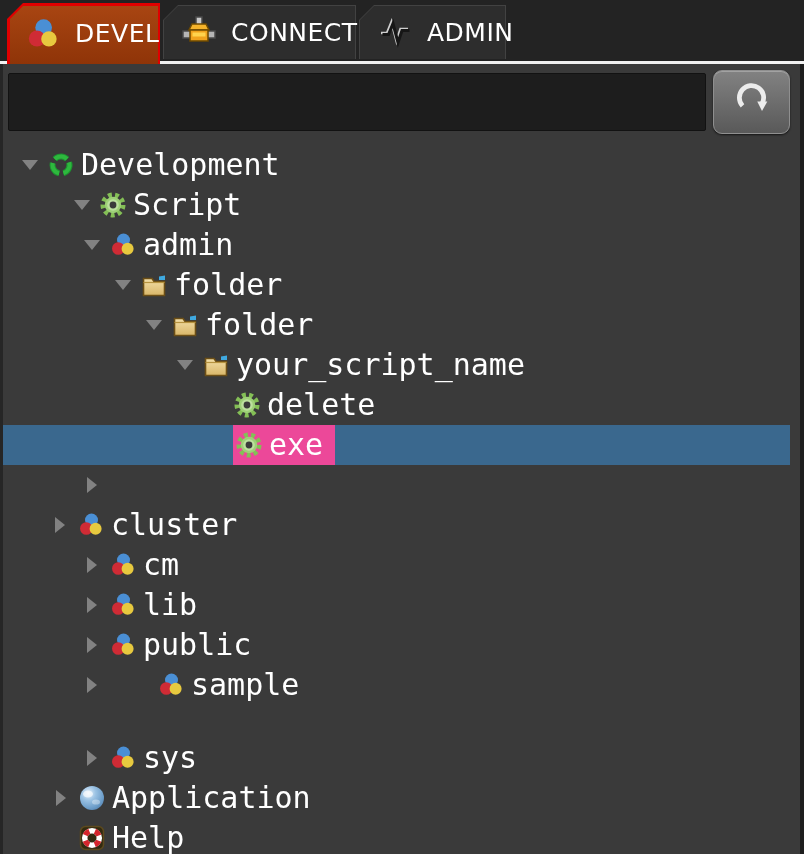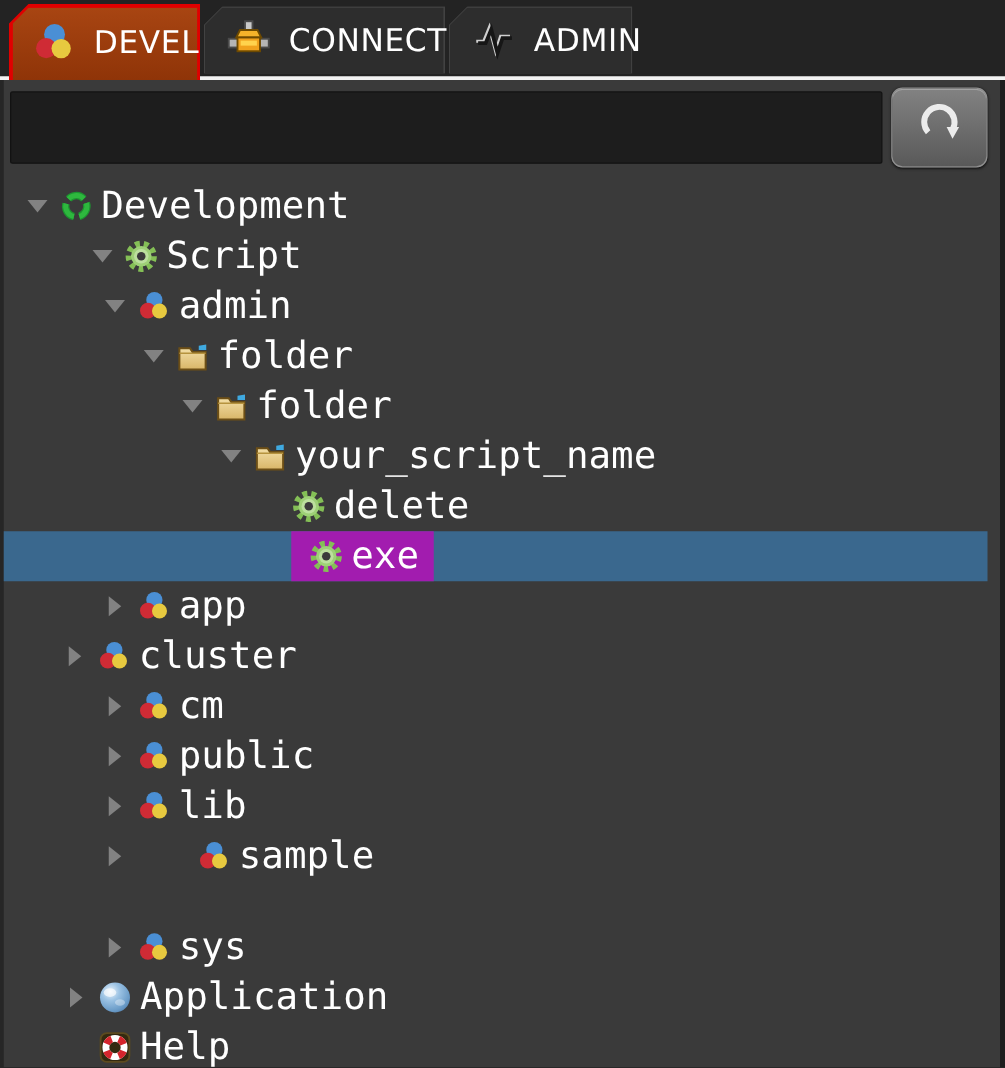--- a/index.html
+++ b/index.html
@@ -50,21 +50,21 @@
   .tree {
     margin-top:12px; font-family:"DejaVu Sans Mono", monospace;
     font-size:30px; color:#ffffff; padding-right:10px;
   }
   .tree-row { height:40px; display:flex; align-items:center; cursor:default; }
   .tree-row.selected { background:#3a688e; }
   .expander { width:34px; height:40px; flex:none; display:flex; align-items:center; justify-content:center; }
   .tri-down { width:0; height:0; border-left:8px solid transparent; border-right:8px solid transparent; border-top:10px solid #828282; }
   .tri-right { width:0; height:0; border-top:8px solid transparent; border-bottom:8px solid transparent; border-left:10px solid #828282; }
   .cell { display:flex; align-items:center; height:40px; padding-right:12px;justify-content:space-between; }
-  .tree-row.selected .cell { background:#a21caf; padding-left:14px; }
+  .tree-row.selected .cell { background:#ec4899; padding-left:2px; }
   .tree-icon { width:28px; height:28px; flex:none; margin-right:6px; }
   .tree-icon svg { display:block; }
   .tree-label { line-height:40px; white-space:pre; }
 </style>
 </head>
 <body>
 
 <div class="app">
 
   <div class="tabbar">
@@ -268,30 +268,20 @@
     <circle cx="14" cy="14" r="3.4" fill="#3b3b3b"></circle>
   </svg>
             </span>
             <span class="tree-label">exe</span>
           </span>
         </div>
         <div class="tree-row" style="padding-left: 72px;">
           <span class="expander">
             <span class="tri-right"></span>
           </span>
-          <span class="cell">
-            <span class="tree-icon">
-              <svg width="28" height="28" viewBox="0 0 28 28">
-    <circle cx="14.5" cy="9" r="6.5" fill="#4a8fd5"></circle>
-    <circle cx="9.3" cy="17.5" r="6.3" fill="#cf2b35"></circle>
-    <circle cx="18.6" cy="17.8" r="6" fill="#e7c93f"></circle>
-  </svg>
-            </span>
-            <span class="tree-label">app</span>
-          </span>
         </div>
         <div class="tree-row" style="padding-left: 40px;">
           <span class="expander">
             <span class="tri-right"></span>
           </span>
           <span class="cell">
             <span class="tree-icon">
               <svg width="28" height="28" viewBox="0 0 28 28">
     <circle cx="14.5" cy="9" r="6.5" fill="#4a8fd5"></circle>
     <circle cx="9.3" cy="17.5" r="6.3" fill="#cf2b35"></circle>
@@ -321,36 +311,36 @@
             <span class="tri-right"></span>
           </span>
           <span class="cell">
             <span class="tree-icon">
               <svg width="28" height="28" viewBox="0 0 28 28">
     <circle cx="14.5" cy="9" r="6.5" fill="#4a8fd5"></circle>
     <circle cx="9.3" cy="17.5" r="6.3" fill="#cf2b35"></circle>
     <circle cx="18.6" cy="17.8" r="6" fill="#e7c93f"></circle>
   </svg>
             </span>
+            <span class="tree-label">lib</span>
+          </span>
+        </div>
+        <div class="tree-row" style="padding-left: 72px;">
+          <span class="expander">
+            <span class="tri-right"></span>
+          </span>
+          <span class="cell">
+            <span class="tree-icon">
+              <svg width="28" height="28" viewBox="0 0 28 28">
+    <circle cx="14.5" cy="9" r="6.5" fill="#4a8fd5"></circle>
+    <circle cx="9.3" cy="17.5" r="6.3" fill="#cf2b35"></circle>
+    <circle cx="18.6" cy="17.8" r="6" fill="#e7c93f"></circle>
+  </svg>
+            </span>
             <span class="tree-label">public</span>
-          </span>
-        </div>
-        <div class="tree-row" style="padding-left: 72px;">
-          <span class="expander">
-            <span class="tri-right"></span>
-          </span>
-          <span class="cell">
-            <span class="tree-icon">
-              <svg width="28" height="28" viewBox="0 0 28 28">
-    <circle cx="14.5" cy="9" r="6.5" fill="#4a8fd5"></circle>
-    <circle cx="9.3" cy="17.5" r="6.3" fill="#cf2b35"></circle>
-    <circle cx="18.6" cy="17.8" r="6" fill="#e7c93f"></circle>
-  </svg>
-            </span>
-            <span class="tree-label">lib</span>
           </span>
         </div>
         <div class="tree-row" style="padding-left: 72px; gap: 48px;">
           <span class="expander">
             <span class="tri-right"></span>
           </span>
           <span class="cell">
             <span class="tree-icon">
               <svg width="28" height="28" viewBox="0 0 28 28">
     <circle cx="14.5" cy="9" r="6.5" fill="#4a8fd5"></circle>

